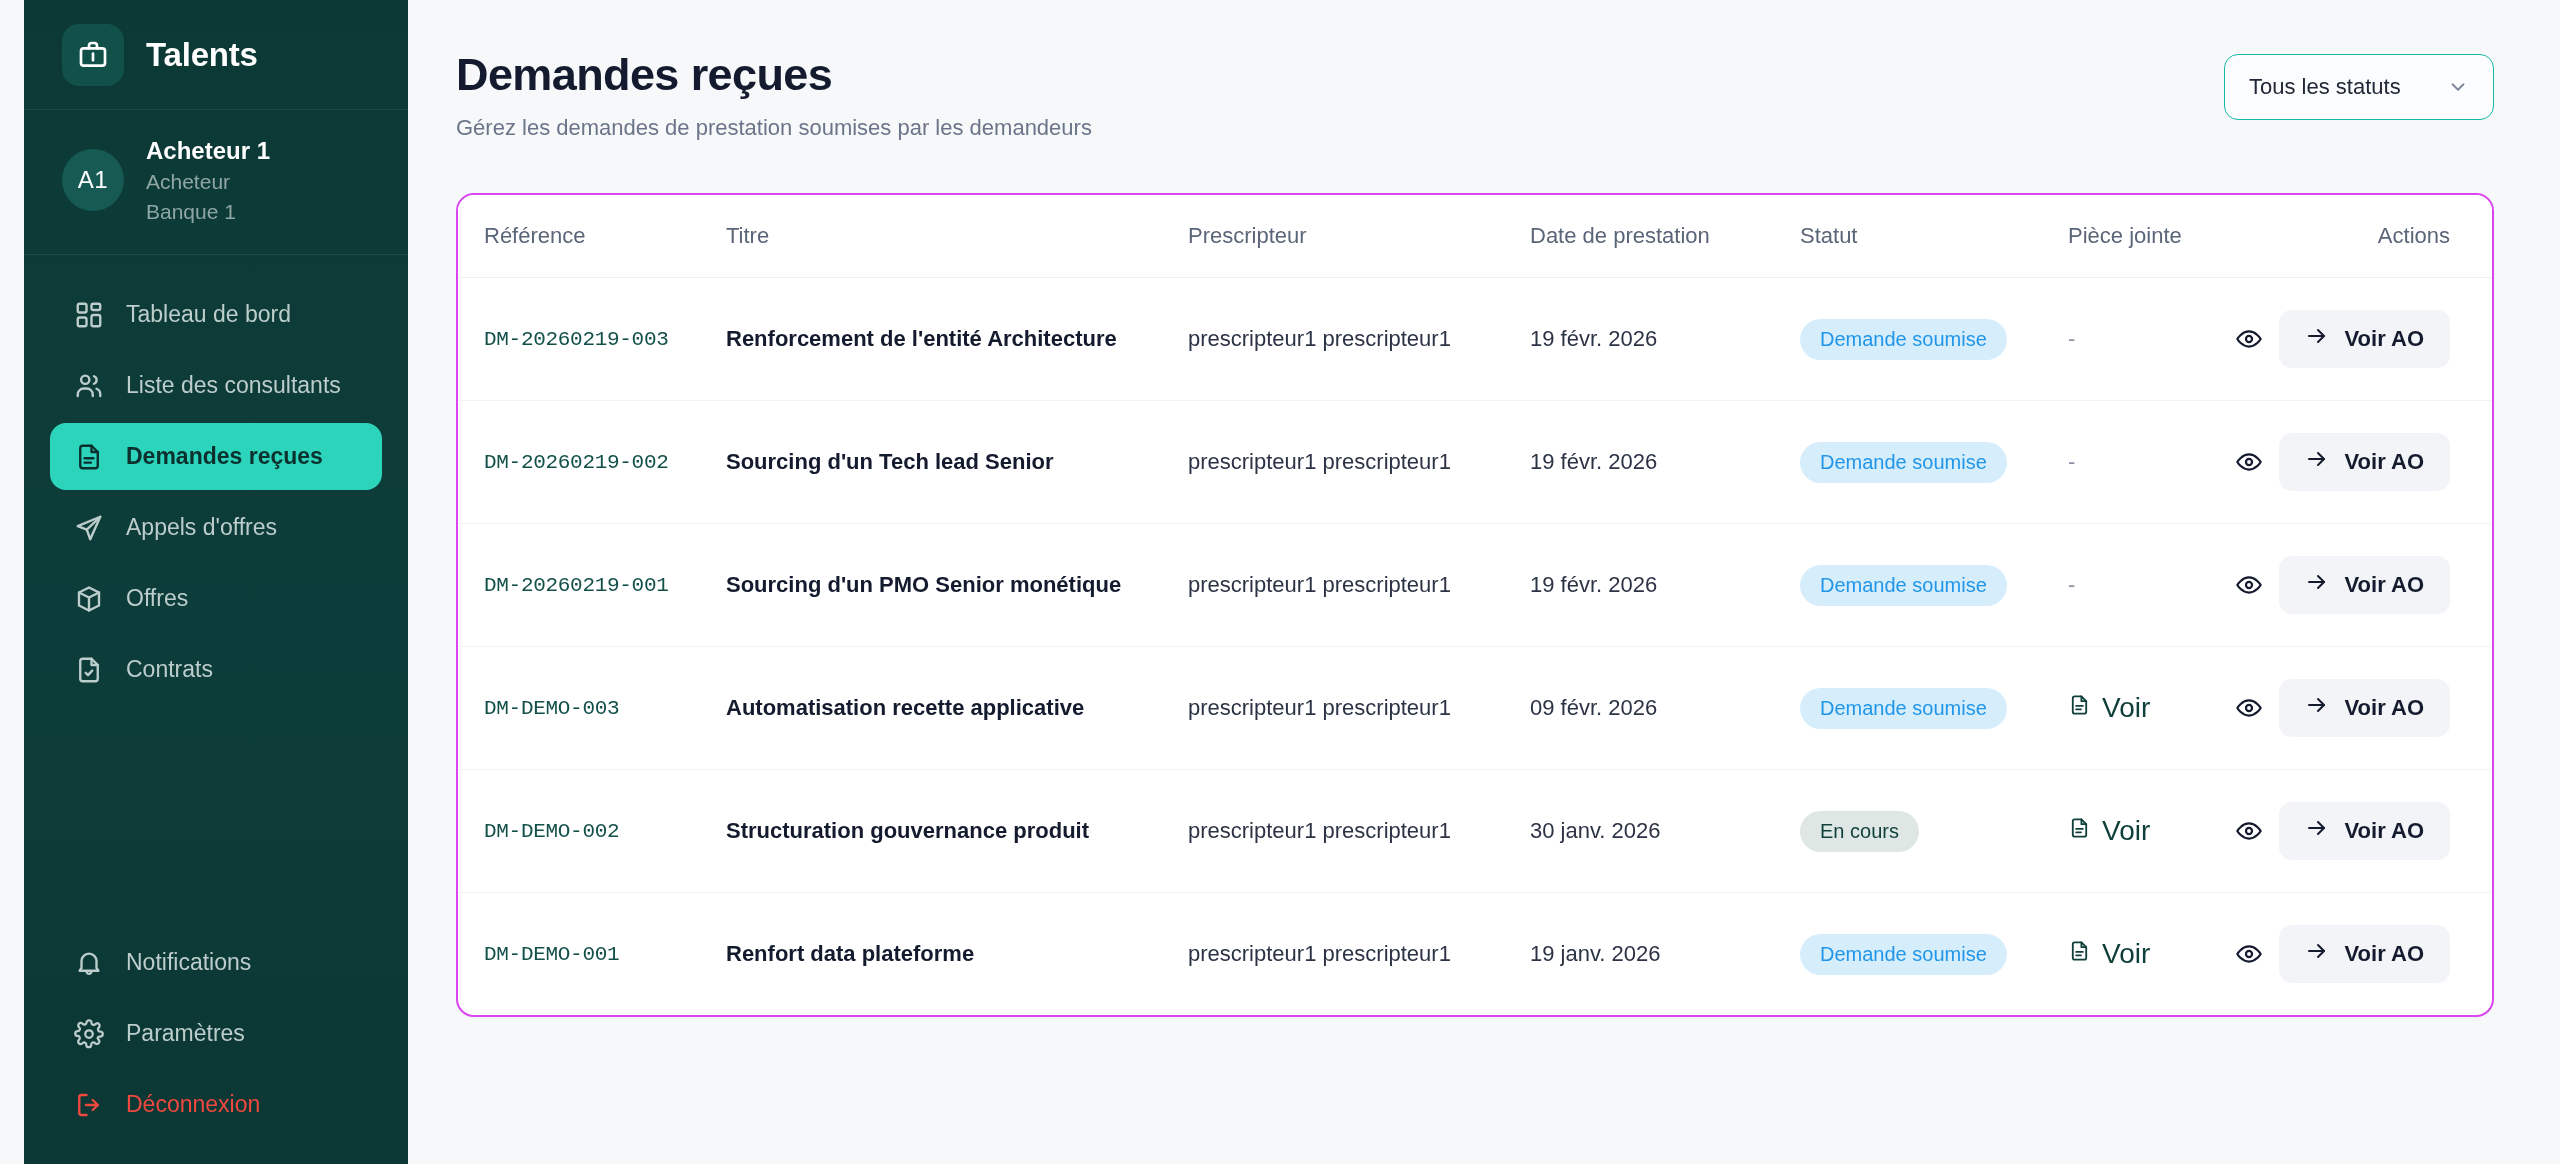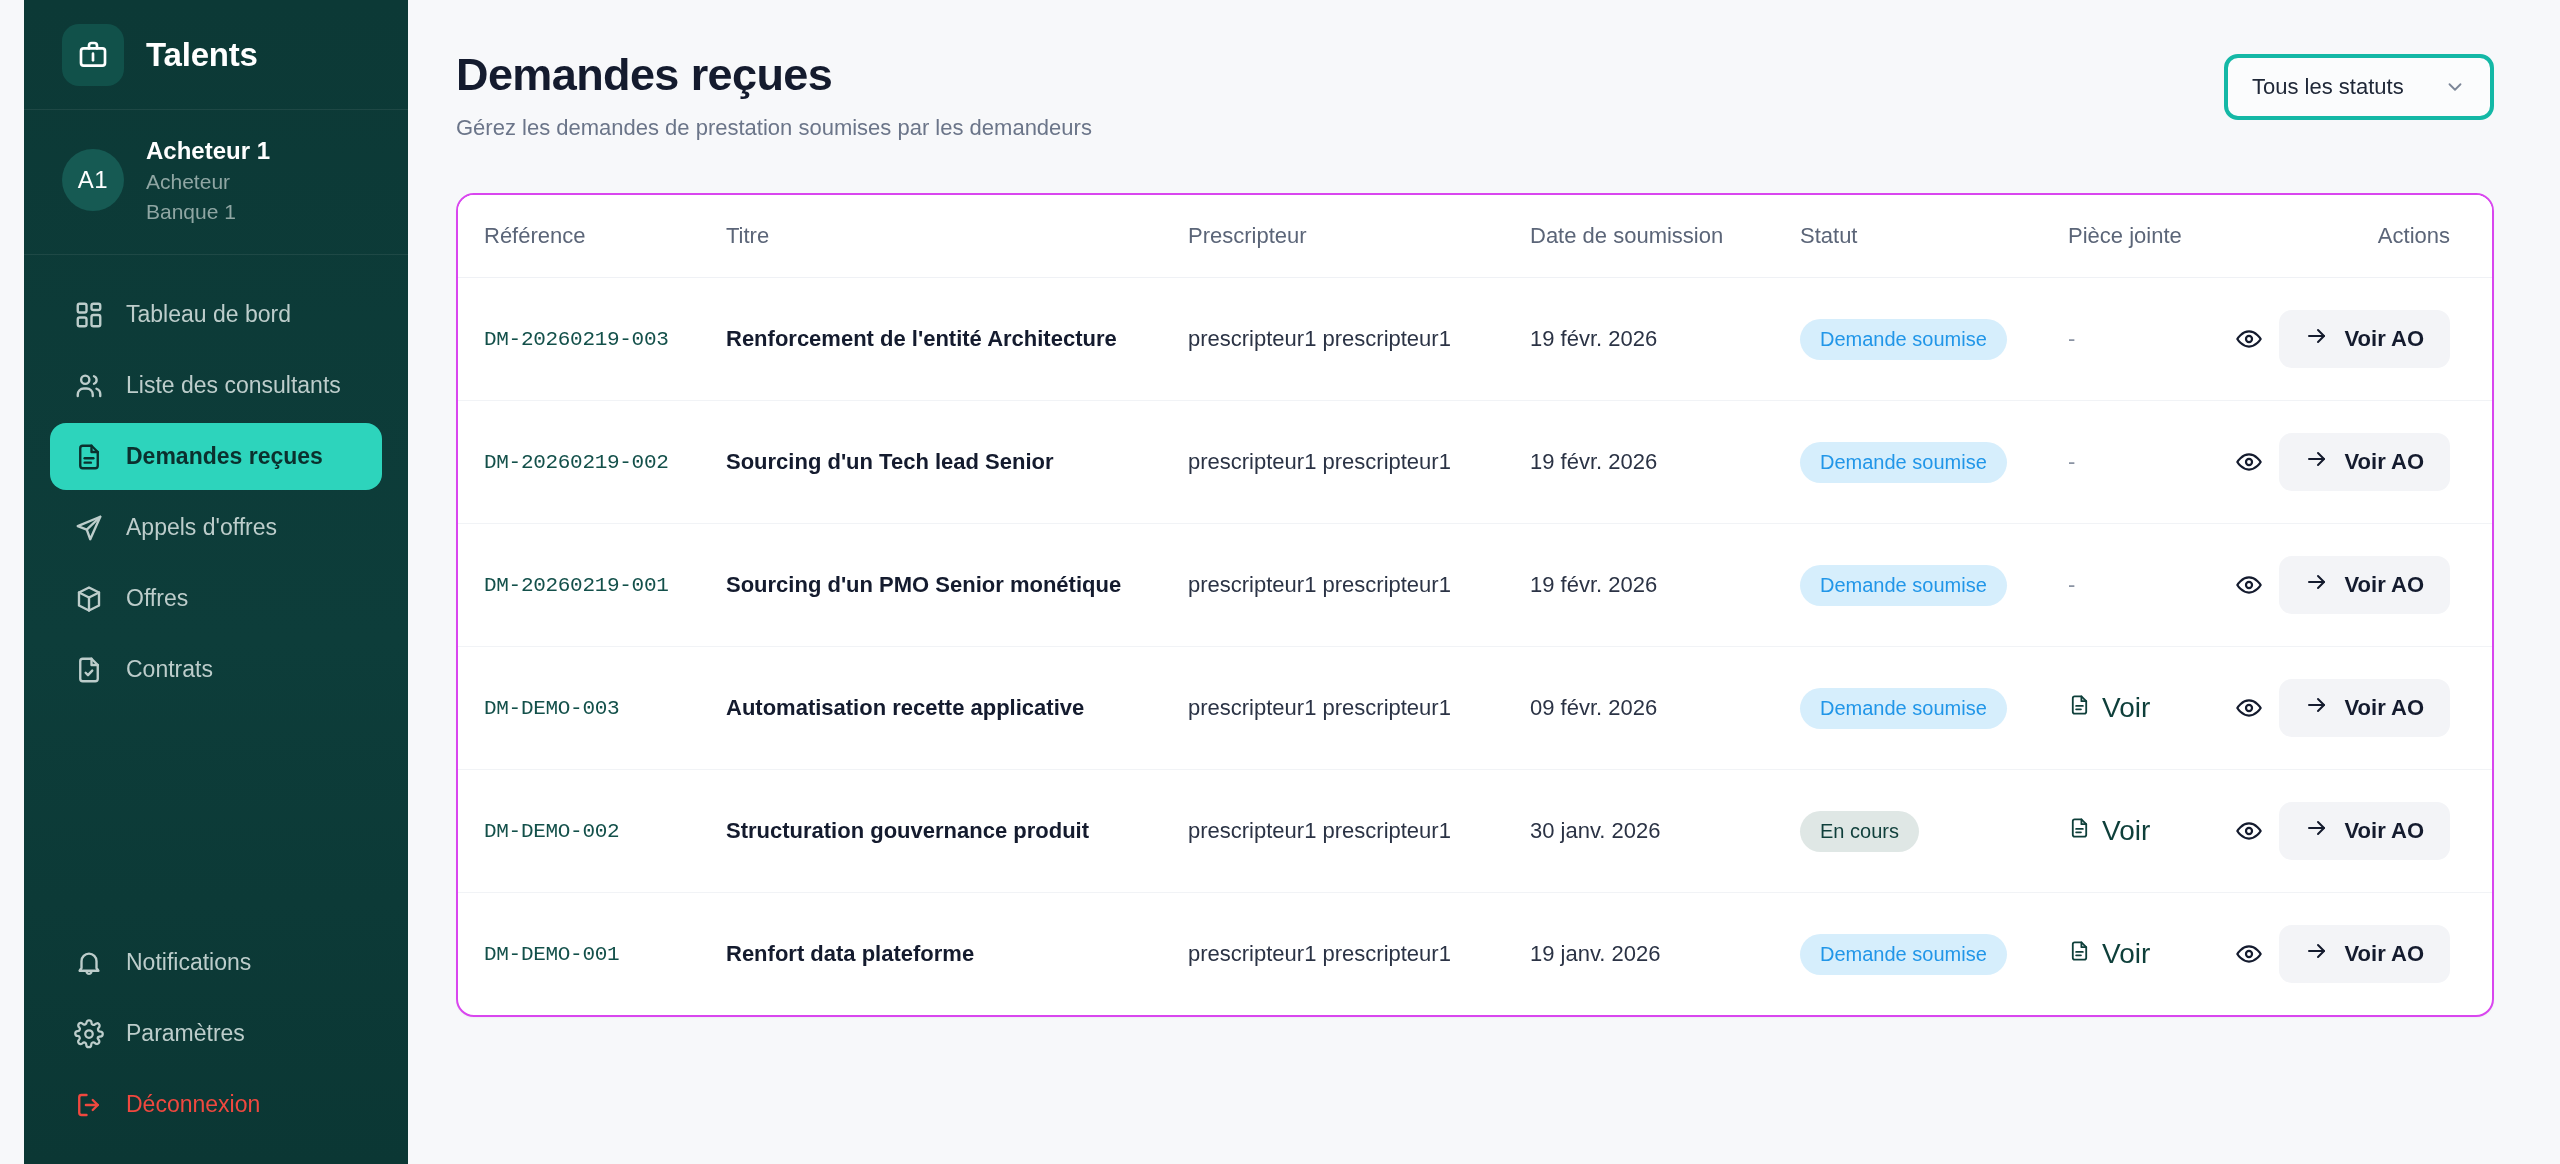--- a/index.html
+++ b/index.html
@@ -143,21 +143,21 @@
 
   .status-filter {
     display: flex;
     align-items: center;
     justify-content: space-between;
     gap: 40px;
     width: 270px;
     height: 66px;
     padding: 0 24px;
     background: #fbfcfd;
-    border: 4px solid #14b8a6;
+    border: 1px solid #14b8a6;
     border-radius: 14px;
     font-size: 22px;
     color: #202838;
     cursor: pointer;
     margin-top: 6px;
   }
   .status-filter .chev { display:flex; color:#7c8698; }
   .status-filter .chev svg { width: 22px; height: 22px; }
 
   
@@ -419,21 +419,21 @@
         </div>
       </div>
 
       <div class="table-card">
         <table>
           <thead>
             <tr>
               <th class="c-ref">Référence</th>
               <th class="c-title">Titre</th>
               <th class="c-presc">Prescripteur</th>
-              <th class="c-date">Date de soumission</th>
+              <th class="c-date">Date de prestation</th>
               <th class="c-stat">Statut</th>
               <th class="c-pj">Pièce jointe</th>
               <th class="c-act">Actions</th>
             </tr>
           </thead>
           <tbody>
 
             <tr>
               <td class="c-ref">DM-20260219-003</td>
               <td class="c-title">Renforcement de l'entité Architecture</td>

